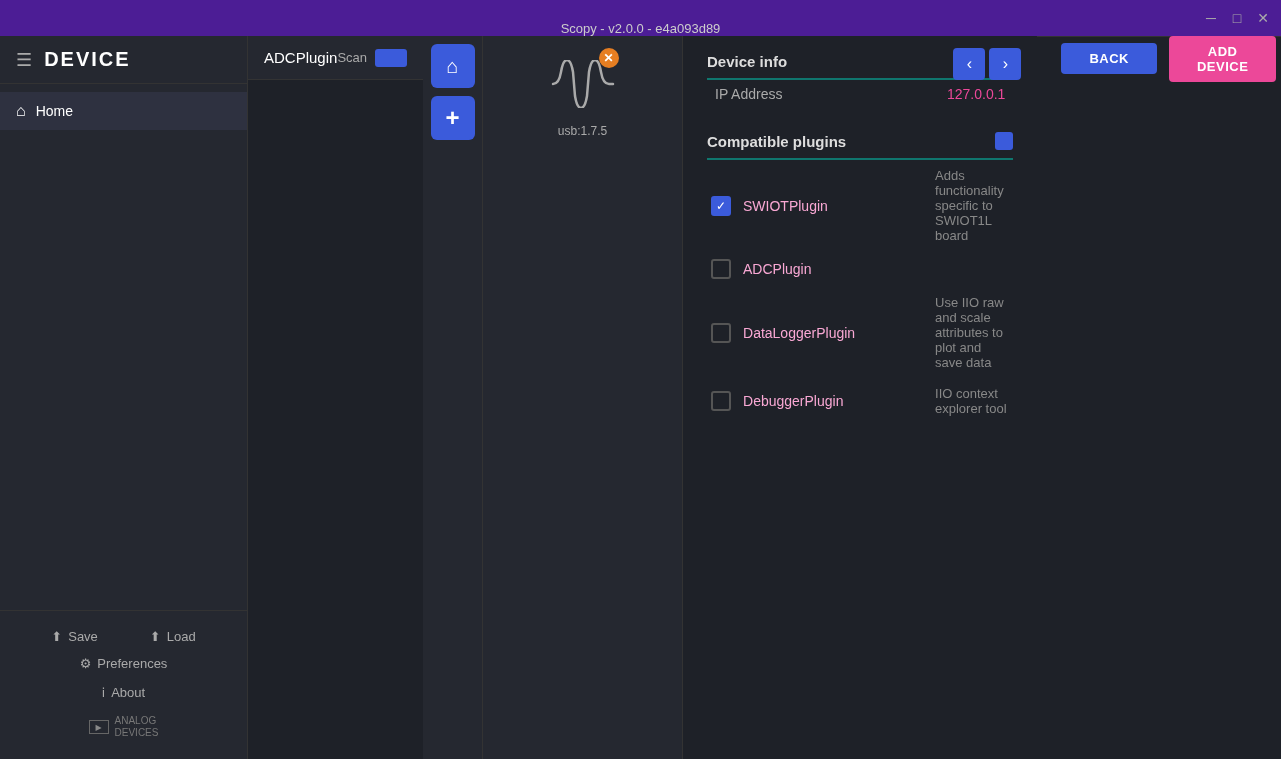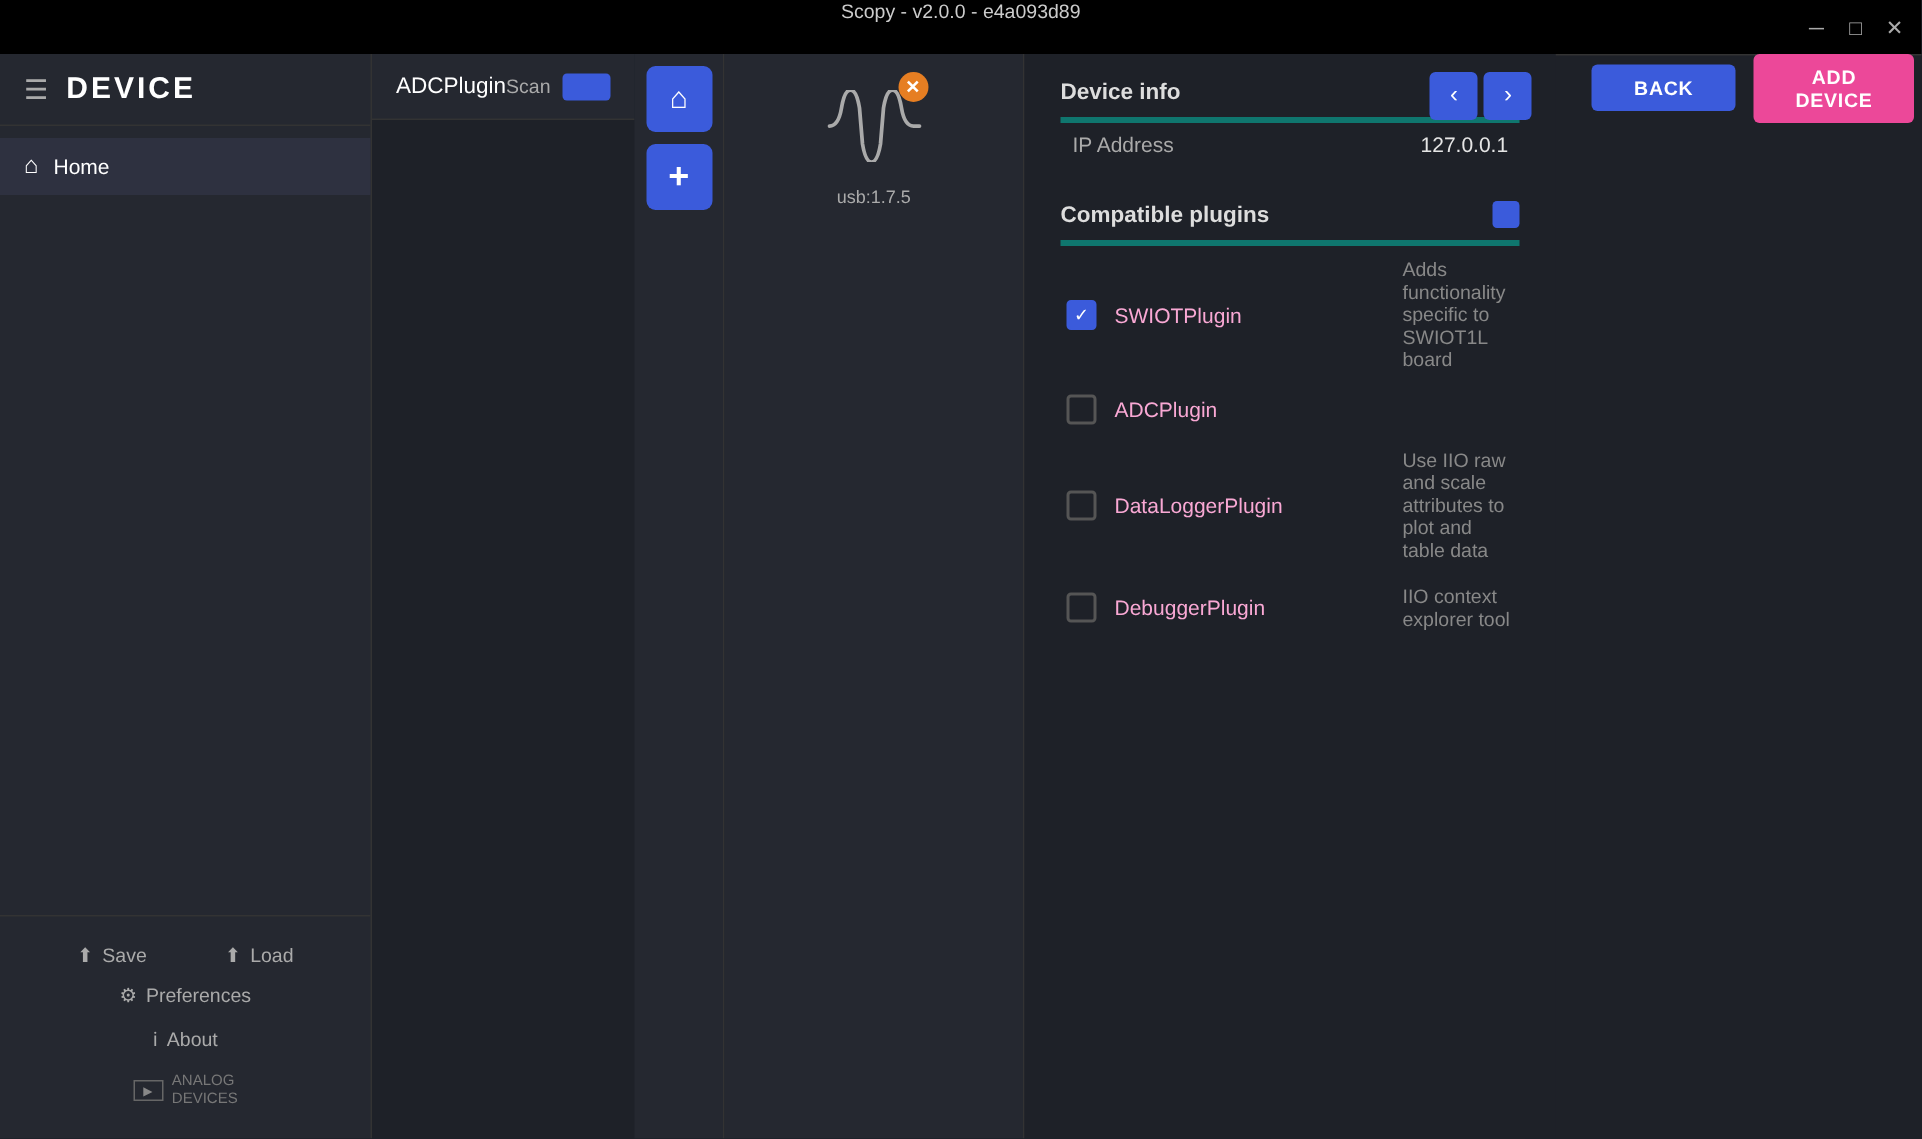--- a/index.html
+++ b/index.html
@@ -10,23 +10,23 @@
       font-family: 'Segoe UI', Arial, sans-serif;
       color: #ccc;
       overflow: hidden;
       position: relative;
     }
 
     
     #titlebar {
       width: 100%;
       height: 36px;
-      background: #000000;
-      display: flex;
-      align-items: flex-start;
+      background: #4c1d95;
+      display: flex;
+      align-items: flex-end;
       justify-content: center;
       position: relative;
     }
     #titlebar-title {
       color: #ccc;
       font-size: 13px;
     }
     #titlebar-controls {
       position: absolute;
       right: 8px;
@@ -279,21 +279,21 @@
       display: flex;
       align-items: center;
       justify-content: center;
     }
 
     .section-header {
       display: flex;
       align-items: center;
       justify-content: space-between;
       padding-bottom: 8px;
-      border-bottom: 4px solid #0f766e;
+      border-bottom: 2px solid #0f766e;
     }
     .section-title {
       color: #ddd;
       font-size: 15px;
       font-weight: 600;
     }
     .section-indicator {
       width: 18px;
       height: 18px;
       background: #3b5bdb;
@@ -305,21 +305,21 @@
       align-items: center;
       padding: 6px 8px;
       gap: 32px;
     }
     .info-label {
       color: #aaa;
       font-size: 14px;
       width: 200px;
     }
     .info-value {
-      color: #e5e5e5;
+      color: #ec4899;
       font-size: 14px;
     }
 
     .plugins-section {
       margin-top: 8px;
     }
     .plugin-row {
       display: flex;
       align-items: center;
       padding: 8px 4px;
@@ -507,21 +507,21 @@
                 <span class="plugin-desc">Adds functionality specific to SWIOT1L board</span>
               </div>
               <div class="plugin-row">
                 <div class="plugin-checkbox"></div>
                 <span class="plugin-name">ADCPlugin</span>
                 <span class="plugin-desc"></span>
               </div>
               <div class="plugin-row">
                 <div class="plugin-checkbox"></div>
                 <span class="plugin-name">DataLoggerPlugin</span>
-                <span class="plugin-desc">Use IIO raw and scale attributes to plot and table data</span>
+                <span class="plugin-desc">Use IIO raw and scale attributes to plot and save data</span>
               </div>
               <div class="plugin-row">
                 <div class="plugin-checkbox"></div>
                 <span class="plugin-name">DebuggerPlugin</span>
                 <span class="plugin-desc">IIO context explorer tool</span>
               </div>
             </div>
         </div>
 
       </div>

